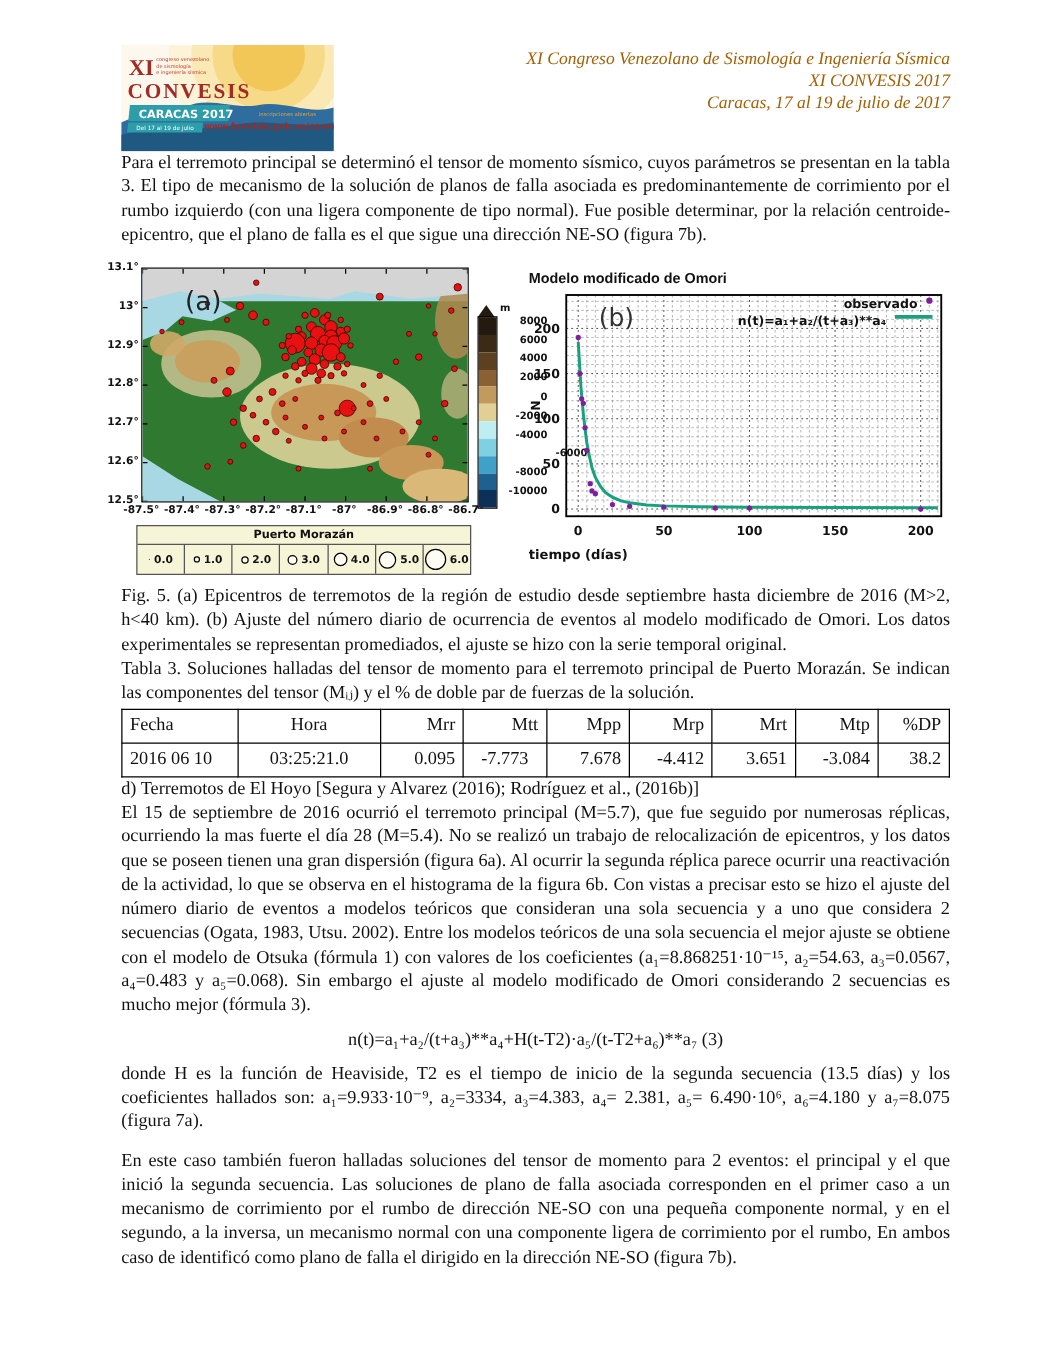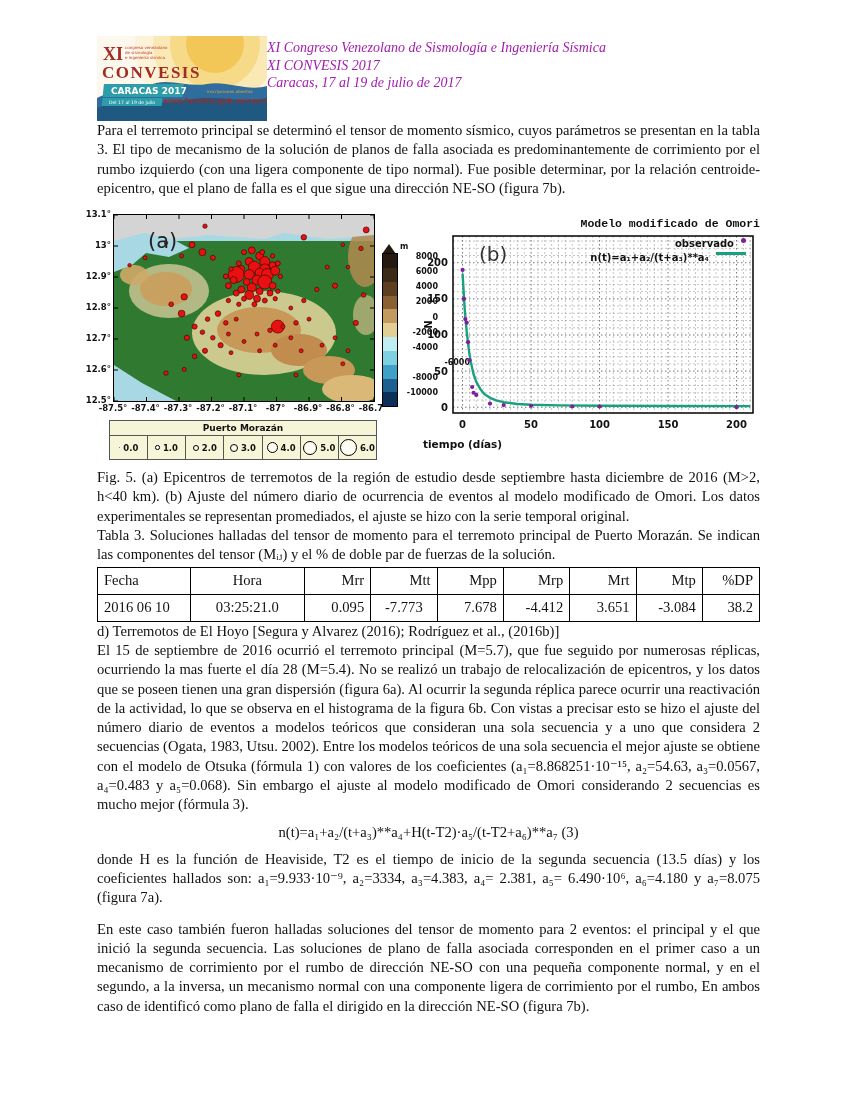--- a/index.html
+++ b/index.html
@@ -1,21 +1,21 @@
 <!DOCTYPE html>
 <html><head>
 <meta charset="utf-8">
 <style>
   html,body{margin:0;padding:0;background:#e8e8e8;}
   .page{position:relative;width:847px;height:1095px;margin:0 auto;background:#fff;
         font-family:"Liberation Serif","DejaVu Serif",serif;color:#111;overflow:hidden;}
   .content{position:absolute;left:97px;top:0;width:663px;}
   
   .hdr{display:flex;margin-top:36px;}
-  .hdr-right{flex:1;font-style:italic;font-size:14px;line-height:17.5px;color:#a21caf;padding-top:3px;}
+  .hdr-right{flex:1;text-align:right;font-style:italic;font-size:14px;line-height:17.5px;color:#a16207;padding-top:3px;}
   .work-no{text-align:right;font-style:italic;font-size:14px;color:#d41f1f;margin-top:13px;}
   
   p.body{font-size:14.6px;line-height:19.3px;text-align:justify;margin:0;}
   .p1{margin-top:10px;}
   .formula{text-align:center;font-size:14.6px;margin:9px 0 9px 0;}
   
   .fig-area{position:relative;height:258px;margin-top:12px;}
   .map-wrap{position:absolute;left:0;top:0;width:280px;height:258px;}
   .map-svg-box{position:absolute;left:16px;top:4px;width:260px;height:186px;border:1.5px solid #000;}
   .map-ytick{position:absolute;left:-18px;width:32px;text-align:right;font-family:"DejaVu Sans",sans-serif;
@@ -40,21 +40,21 @@
   .cbar{position:absolute;left:283px;top:34px;width:58px;height:170px;}
   .cbar-tip{position:absolute;left:2px;top:0;width:0;height:0;border-left:7px solid transparent;
             border-right:7px solid transparent;border-bottom:10px solid #241a10;}
   .cbar-bar{position:absolute;left:2px;top:9px;width:14px;height:152px;border:1px solid #000;display:flex;flex-direction:column;}
   .cbar-bar div{flex:1;}
   .cbar-unit{position:absolute;left:20px;top:-2px;font-family:"DejaVu Sans",sans-serif;font-size:8px;font-weight:bold;}
   .cbar-lab{position:absolute;left:18px;width:40px;text-align:right;font-family:"DejaVu Sans",sans-serif;
             font-size:8px;font-weight:bold;}
   
   .chart-wrap{position:absolute;left:326px;top:2px;width:337px;height:252px;}
-  .chart-title{text-align:right;font-family:Liberation Mono, monospace;font-size:11.5px;font-weight:bold;margin-top:5px;}
+  .chart-title{text-align:left;font-family:Liberation Sans, sans-serif;font-size:11.5px;font-weight:bold;margin-top:5px;}
   .chart-svg-box{position:absolute;left:0;top:18px;}
   .chart-xlabel{position:absolute;left:0;top:226px;width:100%;text-align:left;font-family:"DejaVu Sans",sans-serif;
                 font-size:10.5px;font-weight:bold;}
   .panel-b{position:absolute;left:56px;top:30px;font-family:"DejaVu Sans",sans-serif;font-size:20px;color:#333;}
   .chart-legend{position:absolute;right:14px;top:26px;text-align:right;font-family:"DejaVu Sans",sans-serif;
                 font-size:10px;font-weight:bold;}
   .cl-row{display:flex;align-items:flex-start;justify-content:flex-end;gap:7px;height:14px;}
   .cl-dot{width:5px;height:5px;border-radius:50%;background:#7d1f9e;flex:none;}
   .cl-line{width:30px;height:3px;background:#18a17e;flex:none;}
   

